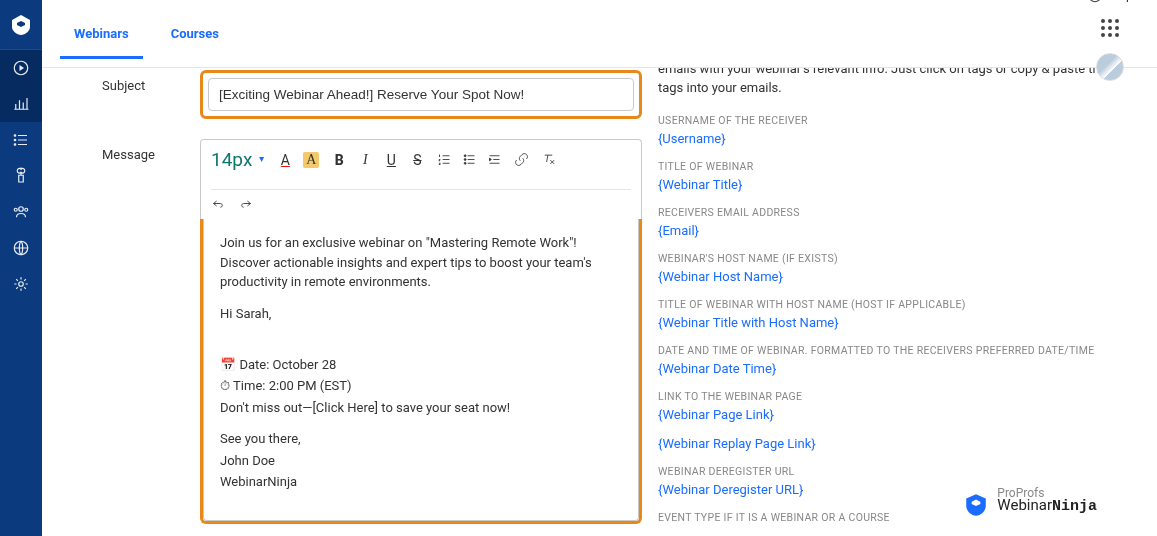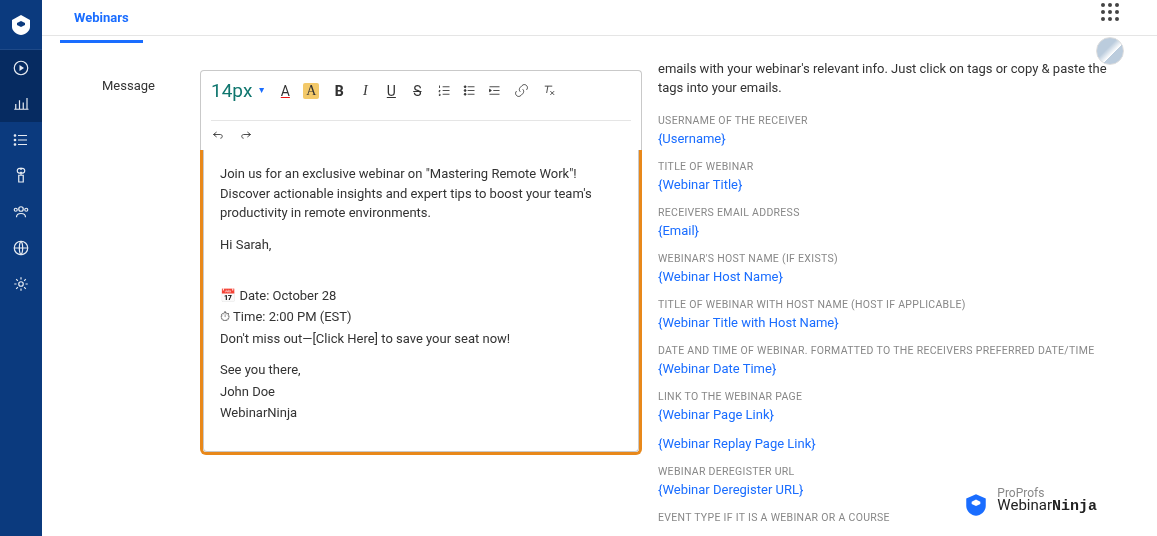--- a/index.html
+++ b/index.html
@@ -7,21 +7,21 @@
 
 
 .left-rail { position: absolute; left: 0; top: 0; width: 42px; height: 536px; background: #0b3a7e; display: flex; flex-direction: column; align-items: center; color: #fff; }
 .left-rail .logo-wrap { width: 42px; height: 50px; display: flex; align-items: center; justify-content: center; border-bottom: 1px solid rgba(255,255,255,0.08); }
 .left-rail .rail-icon { width: 42px; height: 36px; display: flex; align-items: center; justify-content: center; cursor: pointer; opacity: 0.9; }
 .left-rail svg { width: 18px; height: 18px; stroke: #fff; fill: none; stroke-width: 1.6; }
 .analytics-area { width: 100%; }
 .analytics-area .rail-icon { background: #062a5e; }
 
 
-.top-header { position: absolute; left: 42px; top: 0; right: 0; height: 36px; border-bottom: 1px solid #e5e5e5; display: flex; align-items: center; padding: 0 24px 0 28px; background: #fff; z-index: 3; }
+.top-header { position: absolute; left: 42px; top: 0; right: 0; height: 68px; border-bottom: 1px solid #e5e5e5; display: flex; align-items: center; padding: 0 24px 0 28px; background: #fff; z-index: 3; }
 .tabs { display: flex; align-items: center; height: 50px; }
 .tab { font-size: 13px; font-weight: 700; color: #1a6dff; padding: 0 4px; margin-right: 34px; height: 50px; display: flex; align-items: center; cursor: pointer; position: relative; }
 .tab.active::after { content: ""; position: absolute; left: -10px; right: -10px; bottom: 0; height: 3px; background: #1a6dff; }
 .header-right { margin-left: auto; display: flex; align-items: center; gap: 16px; flex-direction: column; }
 .help-link { display: flex; align-items: center; gap: 4px; font-size: 12.5px; color: #333; cursor: pointer; }
 .apps-grid { width: 18px; height: 18px; cursor: pointer; display: flex; flex-direction: column; justify-content: space-between; }
 .apps-row { display: flex; justify-content: space-between; }
 .apps-dot { width: 4px; height: 4px; background: #444; border-radius: 50%; }
 .avatar { width: 28px; height: 28px; border-radius: 50%; background: linear-gradient(135deg,#bcd 40%,#fff 60%,#bcd 60%); cursor: pointer; border:1px solid #ddd; }
 
@@ -119,20 +119,21 @@
       <svg viewBox="0 0 24 24">
         <circle cx="12" cy="12" r="3"></circle>
         <path d="M12 3 L12 6 M12 18 L12 21 M3 12 L6 12 M18 12 L21 12 M5.6 5.6 L7.8 7.8 M16.2 16.2 L18.4 18.4 M5.6 18.4 L7.8 16.2 M16.2 7.8 L18.4 5.6"></path>
       </svg>
     </div>
 </div>
 
 <div class="top-header">
   <div class="tabs">
     <div class="tab active">Webinars</div>
+    <div class="tab">Courses</div>
   </div>
   <div class="header-right">
     <div class="help-link">
       <svg viewBox="0 0 24 24" style="width:16px;height:16px;fill:none;stroke:#333;stroke-width:1.6;">
           <circle cx="12" cy="12" r="10"></circle>
           <path d="M9 9 C9 6 15 6 15 9 C15 11 12 11 12 13 M12 17 L12 17.1"></path>
         </svg>
       <span>Help</span>
     </div>
     <div class="apps-grid">
@@ -152,20 +153,28 @@
           <div class="apps-dot"></div>
         </div>
     </div>
     <div class="avatar"></div>
   </div>
 </div>
 
 <div class="main">
   <div class="form-area">
 
+    <div class="row">
+      <div class="row-label">Subject</div>
+      <div class="row-field">
+        <div class="highlight-box">
+          <input class="subject-input" value="[Exciting Webinar Ahead!] Reserve Your Spot Now!" style="">
+        </div>
+      </div>
+    </div>
 
     <div class="row">
       <div class="row-label">Message</div>
       <div class="row-field">
         <div class="editor-toolbar">
           <div class="font-size-sel">14px</div>
           <div class="group">
             <span class="tb-btn" style="text-decoration:underline;text-decoration-color:#e11;">A</span>
             <span class="tb-btn" style="background:#f3c969;border-radius:2px;padding:0 2px;font-family:serif;">A</span>
           </div>

